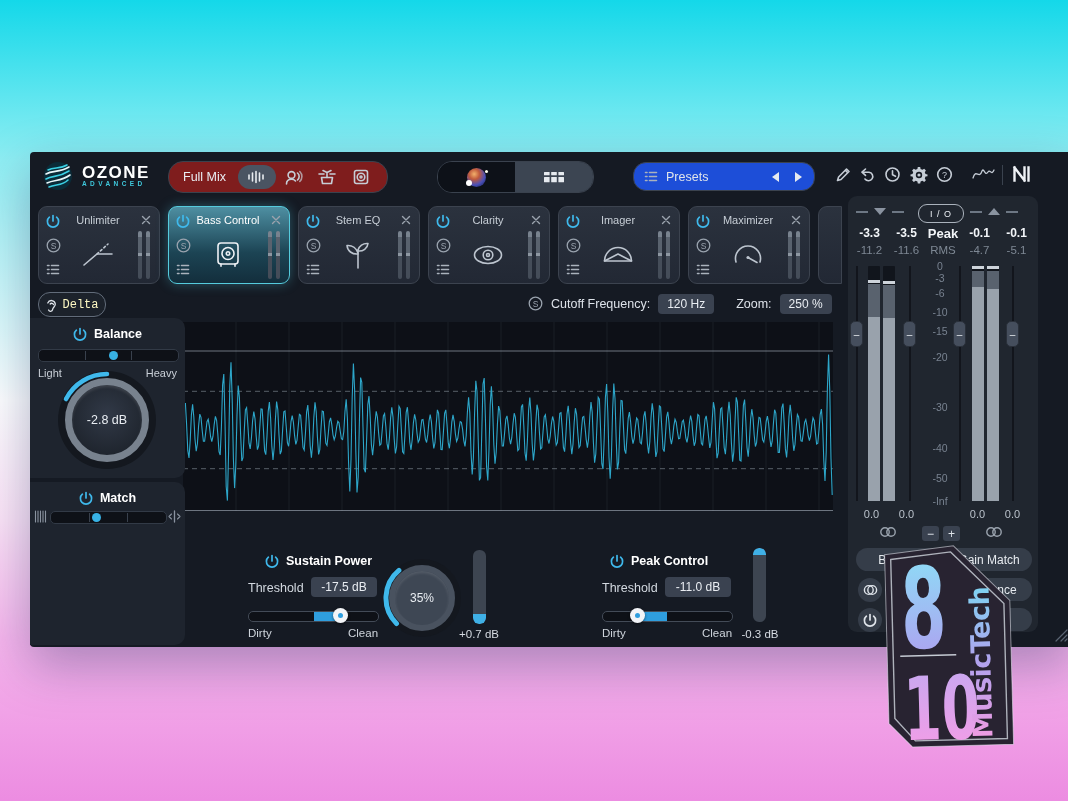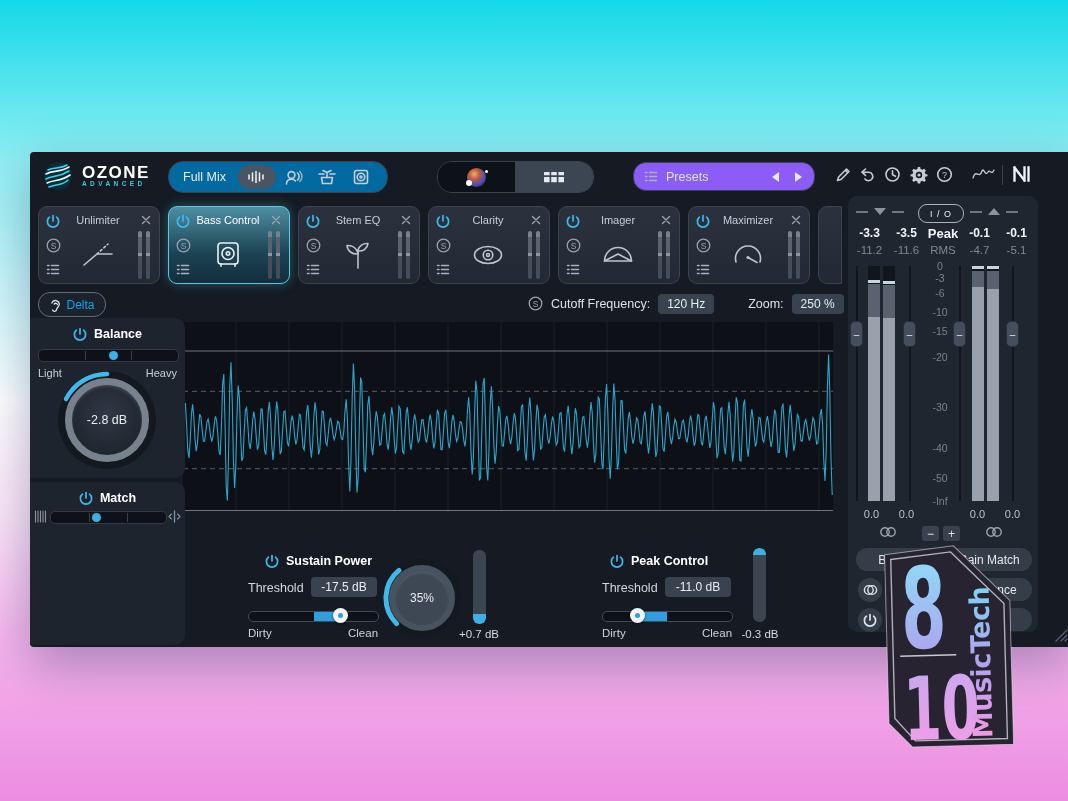--- a/index.html
+++ b/index.html
@@ -7,53 +7,53 @@
   #stage{position:relative;width:1068px;height:801px;overflow:hidden;
     background:linear-gradient(180deg,#14d8e9 0%,#8feef3 20%,#fdfeff 50%,#fbe3f7 65%,#f5b4ec 80%,#ec8ce1 100%);}
   #plugin{position:absolute;left:30px;top:152px;width:1010px;height:495px;background:#151a23;border-radius:4px;
     box-shadow:0 18px 50px rgba(30,40,90,.35);padding-left:34px;}
   .icn{display:inline-flex;align-items:center;justify-content:center;}
   .icn svg{display:block;}
   
   #logo{position:absolute;left:12px;top:8px;display:flex;align-items:center;gap:8px;}
   #brand{color:#fff;font-weight:bold;font-size:17px;letter-spacing:1.5px;line-height:15px;}
   #brandsub{color:#3fc9dd;font-size:6.5px;letter-spacing:3.4px;font-weight:bold;}
-  .srcgroup{position:absolute;left:138px;top:9px;width:218px;height:30px;border-radius:15px;background:#0369a1;border:1px solid #3a424e;display:flex;align-items:center;}
+  .srcgroup{position:absolute;left:138px;top:9px;width:218px;height:30px;border-radius:15px;background:#7f1d1d;border:1px solid #3a424e;display:flex;align-items:center;}
   .srclabel{color:#e9edf2;font-size:12.5px;margin-left:14px;}
   .srcsel{width:38px;height:24px;border-radius:12px;background:#4a5462;margin-left:12px;display:flex;align-items:center;justify-content:center;}
   .srcic{width:34px;display:flex;justify-content:center;}
   .aigroup{position:absolute;left:407px;top:9px;width:155px;height:30px;border-radius:15px;overflow:hidden;border:1px solid #3a424e;display:flex;}
   .aihalf{height:100%;display:flex;align-items:center;justify-content:center;}
   .aihalf.l{width:77px;background:#0d1118;}
   .aihalf.r{width:78px;background:#3c4552;}
   .sphere{width:19px;height:19px;border-radius:50%;background:radial-gradient(circle at 38% 32%,#f2b06b 0%,#c05a3c 30%,#4a50b8 62%,#141d4e 95%);position:relative;}
   .sphere:after{content:"";position:absolute;left:-1px;bottom:1px;width:6px;height:6px;border-radius:50%;background:#fff;}
   .sphere:before{content:"";position:absolute;right:-2px;top:2px;width:3px;height:3px;border-radius:50%;background:#ffe;}
-  .presets{position:absolute;left:603px;top:10px;width:180px;height:27px;border-radius:13px;background:#8b5cf6;border:1px solid #3b434f;display:flex;align-items:center;}
+  .presets{position:absolute;left:603px;top:10px;width:180px;height:27px;border-radius:13px;background:#1d4ed8;border:1px solid #3b434f;display:flex;align-items:center;}
   .presets .lbl{color:#dfe4ea;font-size:12.5px;margin-left:8px;}
   .tri{width:0;height:0;border-style:solid;}
   .tri.left{border-width:5px 7px 5px 0;border-color:transparent #e6eaef transparent transparent;}
   .tri.right{border-width:5px 0 5px 7px;border-color:transparent transparent transparent #e6eaef;}
   .tri.down{border-width:7px 6px 0 6px;border-color:#8a93a0 transparent transparent transparent;}
   .tri.up{border-width:0 6px 7px 6px;border-color:transparent transparent #8a93a0 transparent;}
   .actic{position:absolute;top:14px;color:#c6cdd6;}
   
   .tab{position:absolute;top:54px;width:122px;height:78px;border-radius:9px;background:linear-gradient(180deg,#2b323e,#222834);border:1px solid #3c434f;box-sizing:border-box;}
   .tab.sel{background:linear-gradient(180deg,#4e8fa2,#1c4454 60%,#132e3c);border:1px solid #55cbdd;box-shadow:0 0 12px rgba(80,200,225,.35);}
   .t-title{position:absolute;left:20px;right:22px;top:7px;text-align:center;font-size:11px;color:#c7ced6;white-space:nowrap;overflow:hidden;}
   .tab.sel .t-title{color:#fff;}
   .t-power{position:absolute;left:7px;top:7px;}
   .t-solo{position:absolute;left:7px;top:31px;}
   .t-list{position:absolute;left:7px;top:56px;}
   .t-x{position:absolute;right:7px;top:7px;}
   .t-icon{position:absolute;left:36px;top:26px;width:46px;height:44px;display:flex;align-items:center;justify-content:center;}
   .t-meter{position:absolute;right:9px;top:24px;display:flex;gap:4px;}
   .t-meter i{display:block;width:4px;height:48px;border-radius:2px;background:linear-gradient(180deg,#78828e 0 12%,#59626e 12% 45%,#8d96a1 45% 52%,#454d59 52% 100%);}
   
-  .deltapill{position:absolute;left:8px;top:140px;width:66px;height:23px;border-radius:12px;border:1px solid #626c7a;background:#1c222b;display:flex;align-items:center;justify-content:center;gap:5px;color:#0ea5e9;font-size:12px;}
+  .deltapill{position:absolute;left:8px;top:140px;width:66px;height:23px;border-radius:12px;border:1px solid #626c7a;background:#1c222b;display:flex;align-items:center;justify-content:center;gap:5px;color:#fef9c3;font-size:12px;font-family:Liberation Mono, monospace;}
   .cutrow{position:absolute;left:498px;top:140px;height:23px;display:flex;align-items:center;gap:8px;color:#dde2e9;font-size:12.5px;}
   .valbox{background:#3a4250;border-radius:4px;color:#e9edf2;font-size:12px;padding:3px 9px;white-space:nowrap;}
   
   #wavebox{position:absolute;left:153px;top:170px;width:650px;height:189px;background:#0d1017;}
   
   .lpanel{position:absolute;left:0;width:155px;background:#1e242e;border-radius:0 10px 10px 0;}
   .phead{position:absolute;left:0;right:0;display:flex;align-items:center;justify-content:center;gap:7px;color:#fff;font-weight:bold;font-size:12.5px;}
   .bslider{position:absolute;height:11px;border-radius:5px;background:#0e1117;border:1px solid #323a46;}
   .bslider .tick{position:absolute;top:1px;bottom:1px;width:1px;background:#39414d;}
   .bdot{position:absolute;top:1px;width:9px;height:9px;border-radius:50%;background:#38b2e4;}
@@ -465,21 +465,21 @@
     </div>
     <div class="cutrow">
       <span class="icn">
           <svg width="15" height="15" viewBox="0 0 15 15" fill="none" stroke="currentColor" stroke-width="1.6" stroke-linecap="round" stroke-linejoin="round">
             <circle cx="7.5" cy="7.5" r="6.3" stroke="#9aa3ae" stroke-width="1.3"></circle>
             <text x="7.5" y="10.7" font-size="8.5" text-anchor="middle" fill="#9aa3ae" stroke="none" font-family="Liberation Sans,sans-serif">S</text>
           </svg>
         </span>
       <span>Cutoff Frequency:</span>
       <span class="valbox">120 Hz</span>
-      <span style="margin-left:26px">Zoom:</span>
+      <span style="margin-left:14px">Zoom:</span>
       <span class="valbox">250 %</span>
       <span class="icn" style="margin-left:8px;color:#dfe4ea">
           <svg width="24" height="24" viewBox="0 0 24 24" fill="none" stroke="currentColor" stroke-width="1.6" stroke-linecap="round" stroke-linejoin="round">
             <path d="M12 3.5 A8.5 8.5 0 1 0 19.6 8.2" stroke-width="1.4"></path>
             <path d="M19.8 3.2 V8.4 H14.8" stroke-width="1.4"></path>
             <circle cx="12" cy="12" r="1.2" fill="currentColor" stroke="none"></circle>
           </svg>
         </span>
     </div>
 

